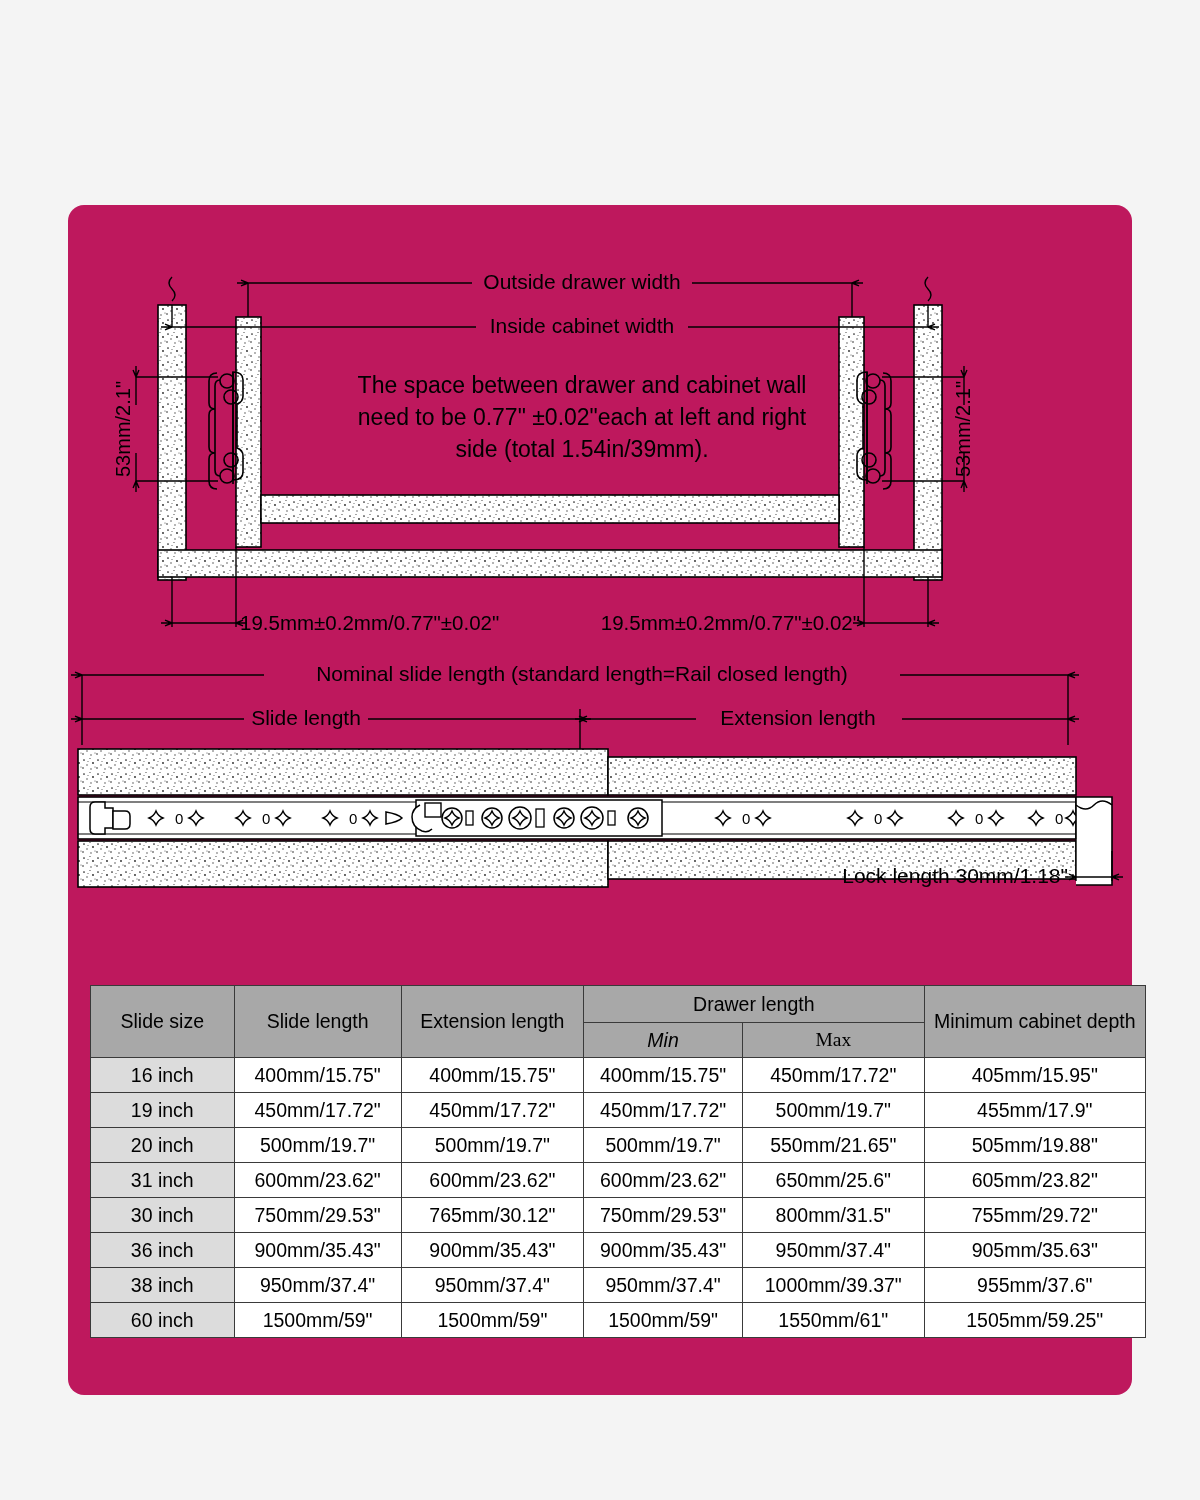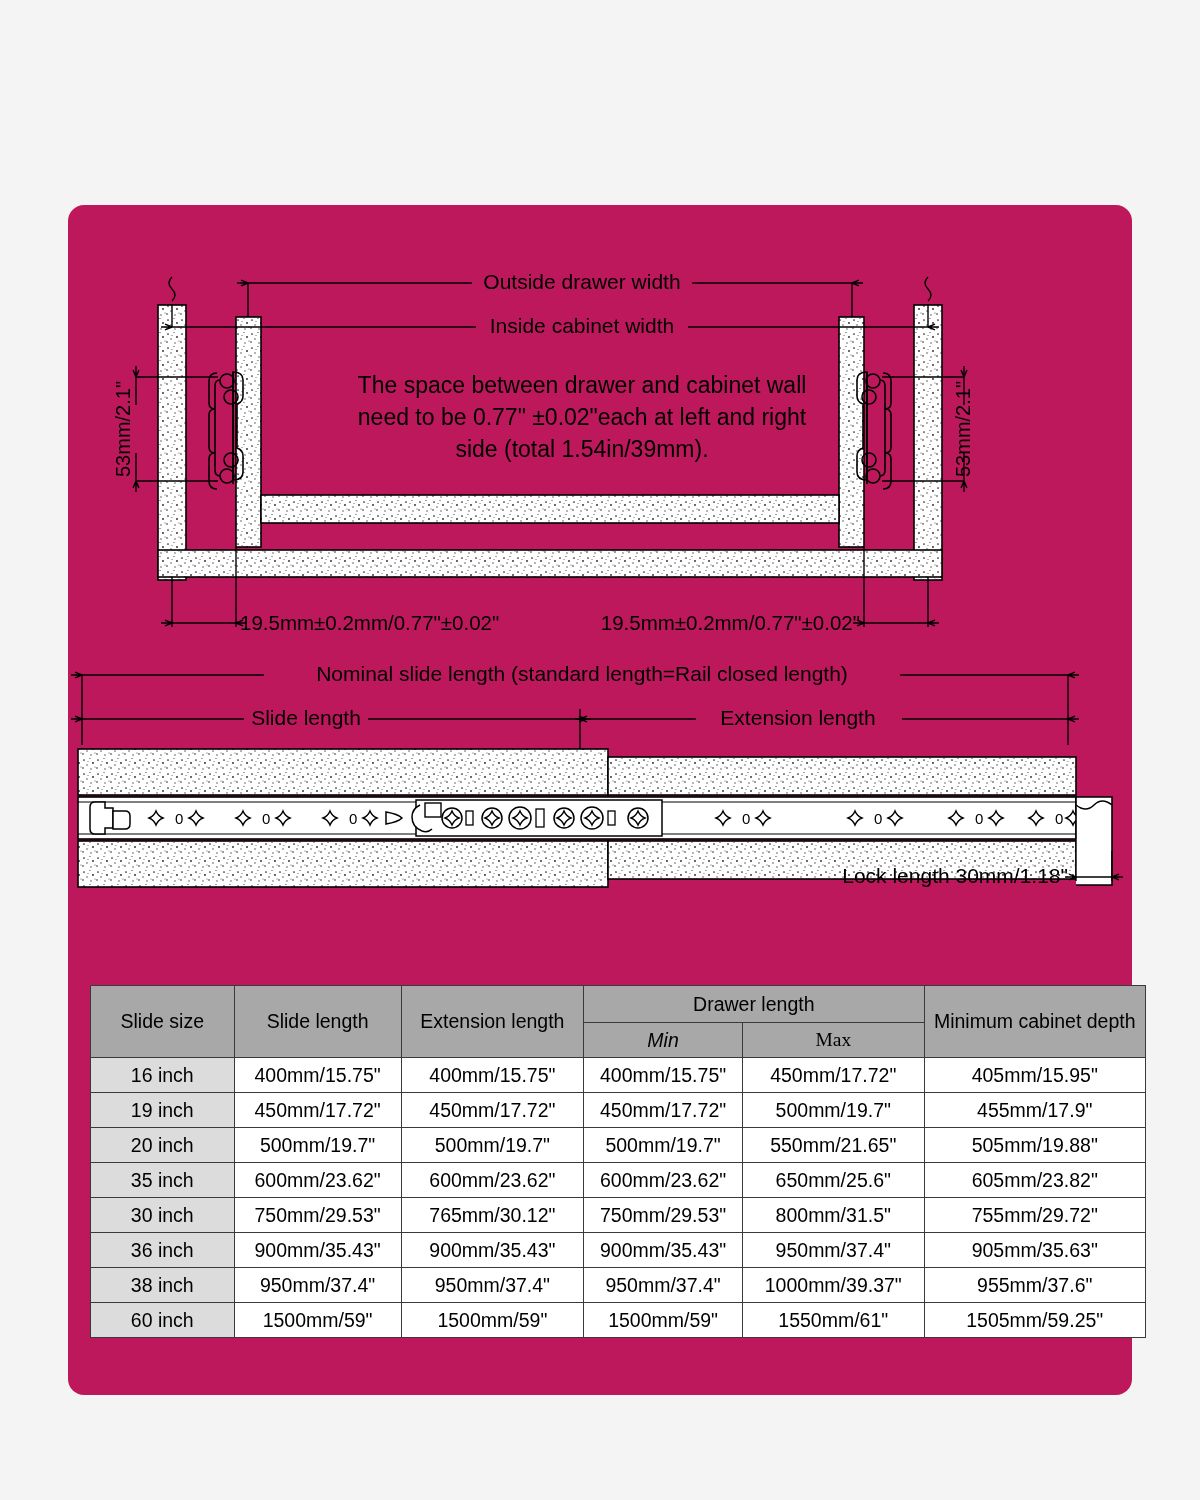--- a/index.html
+++ b/index.html
@@ -322,21 +322,21 @@
             </tr>
             <tr>
               <td class="size-cell">20 inch</td>
               <td>500mm/19.7"</td>
               <td>500mm/19.7"</td>
               <td>500mm/19.7"</td>
               <td>550mm/21.65"</td>
               <td>505mm/19.88"</td>
             </tr>
             <tr>
-              <td class="size-cell">35 inch</td>
+              <td class="size-cell">31 inch</td>
               <td>600mm/23.62"</td>
               <td>600mm/23.62"</td>
               <td>600mm/23.62"</td>
               <td>650mm/25.6"</td>
               <td>605mm/23.82"</td>
             </tr>
             <tr>
               <td class="size-cell">30 inch</td>
               <td>750mm/29.53"</td>
               <td>765mm/30.12"</td>

